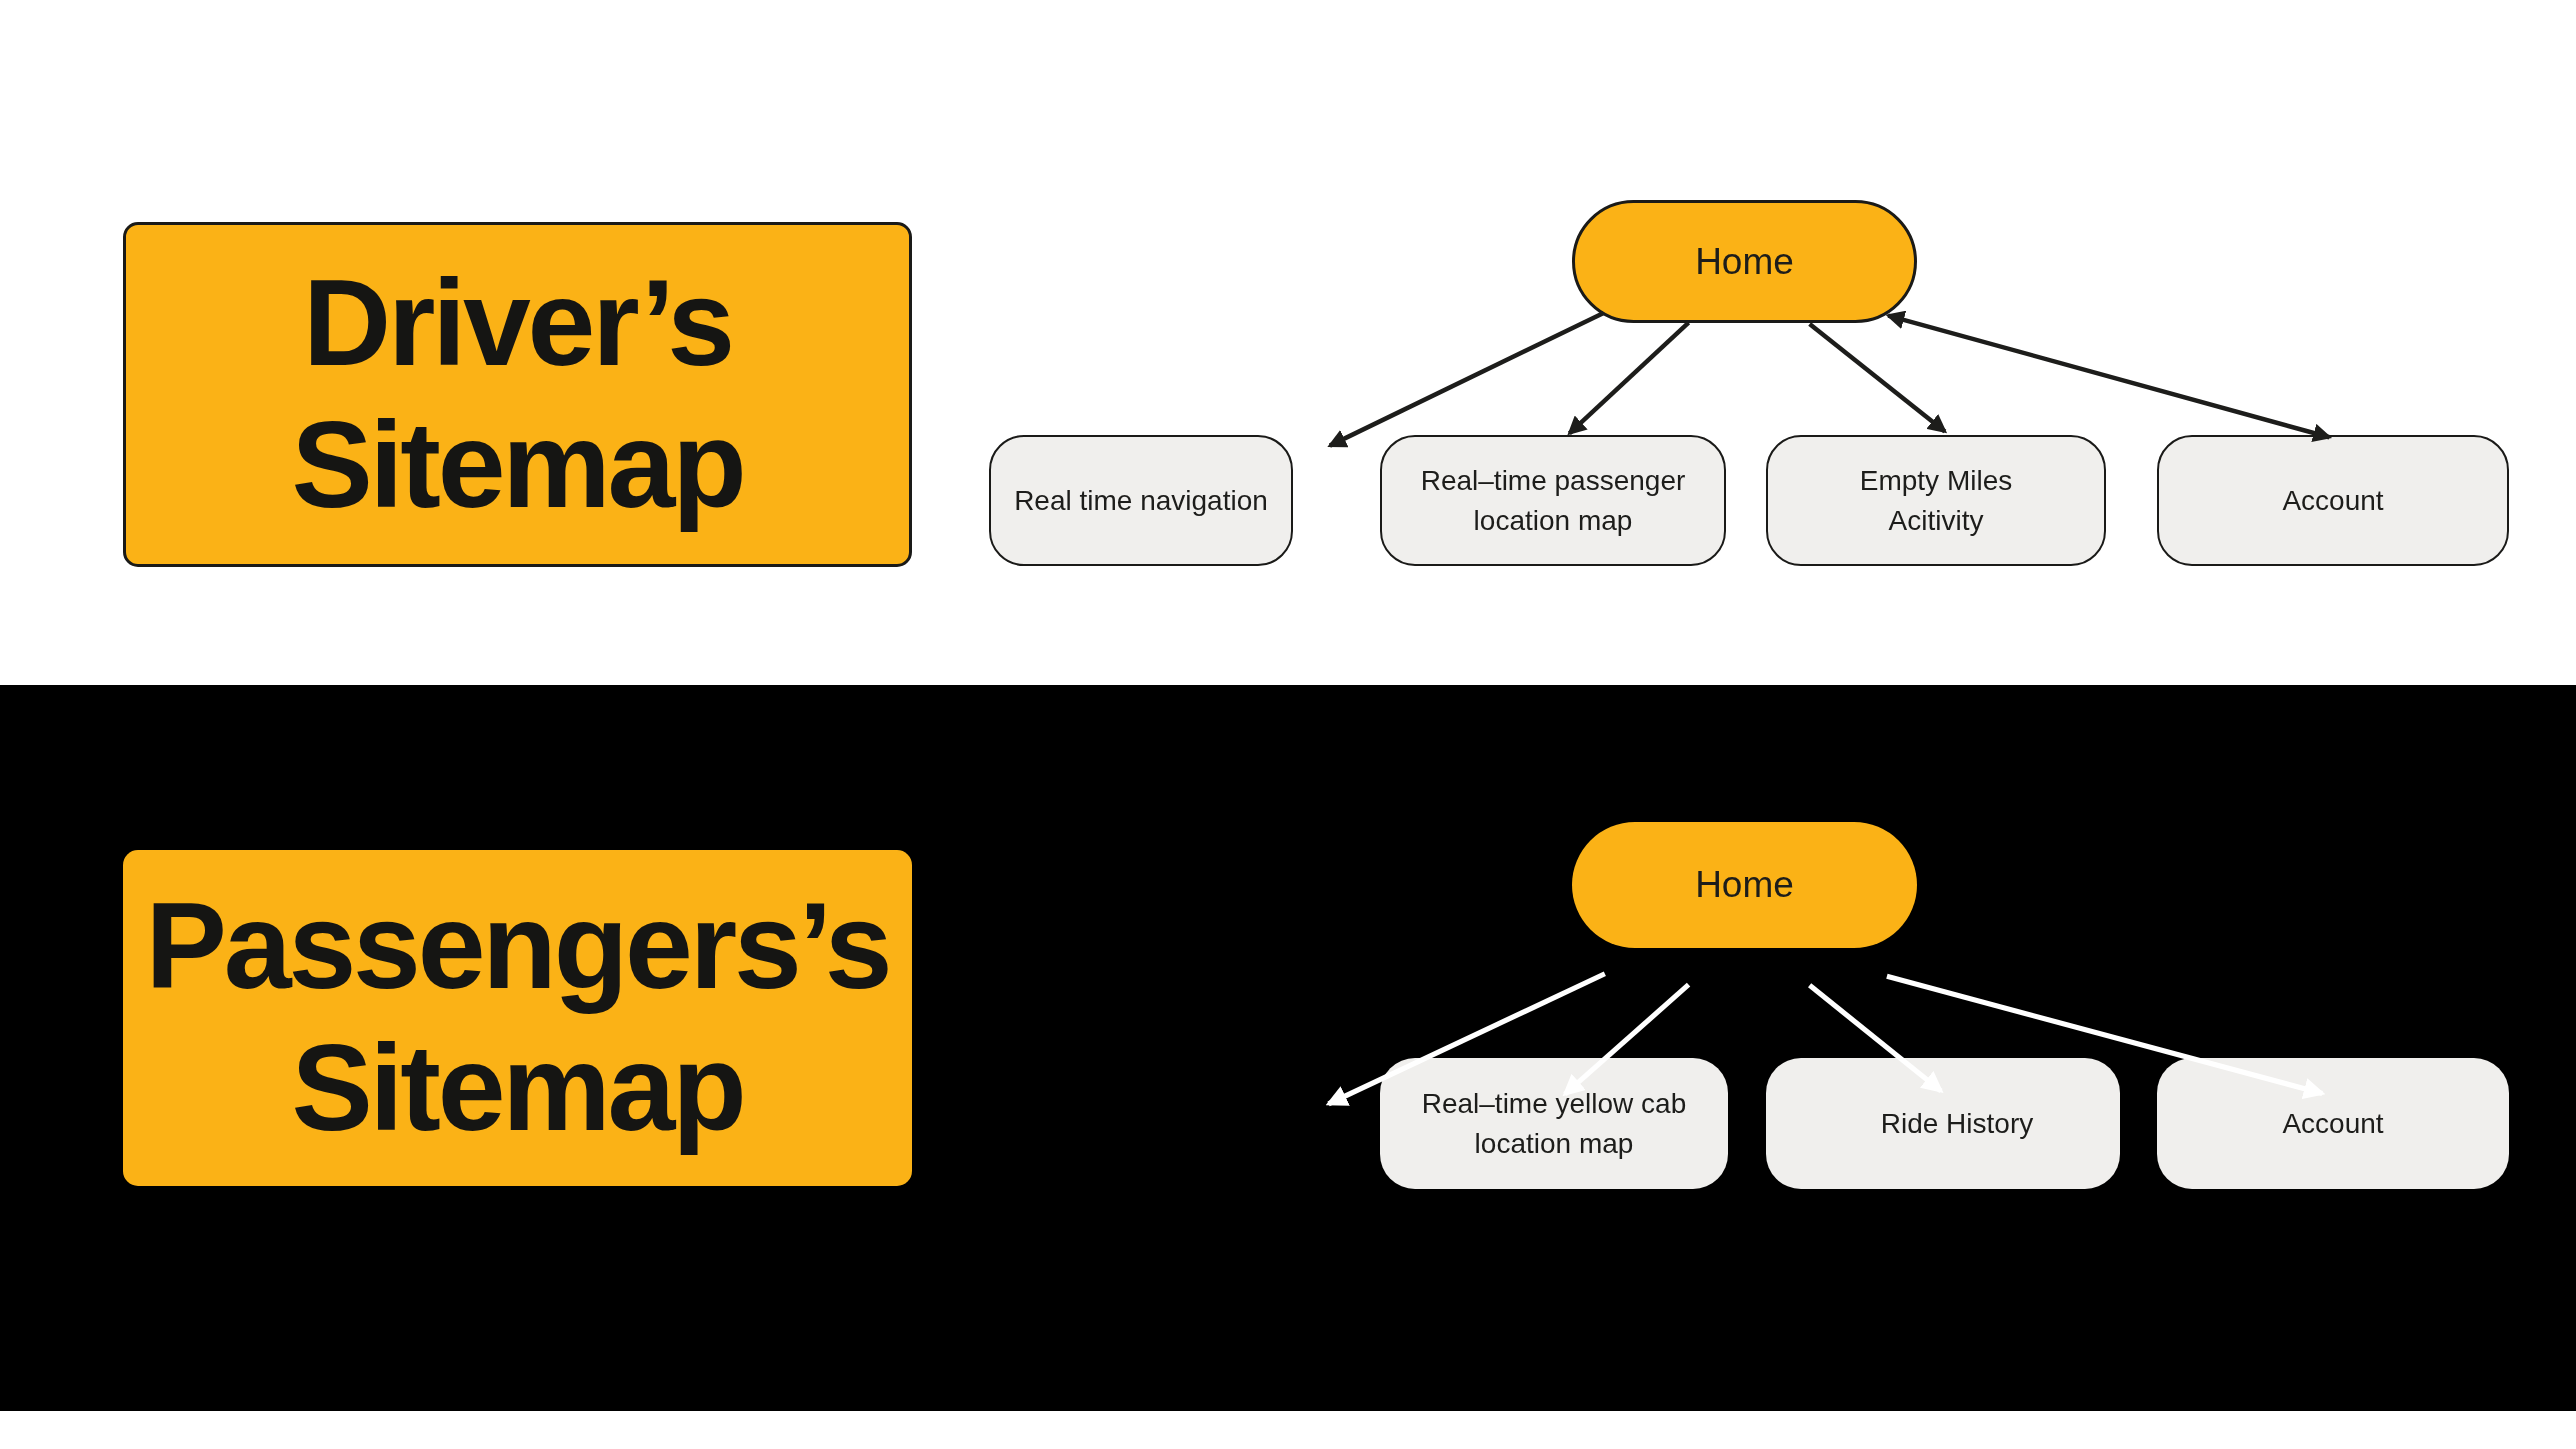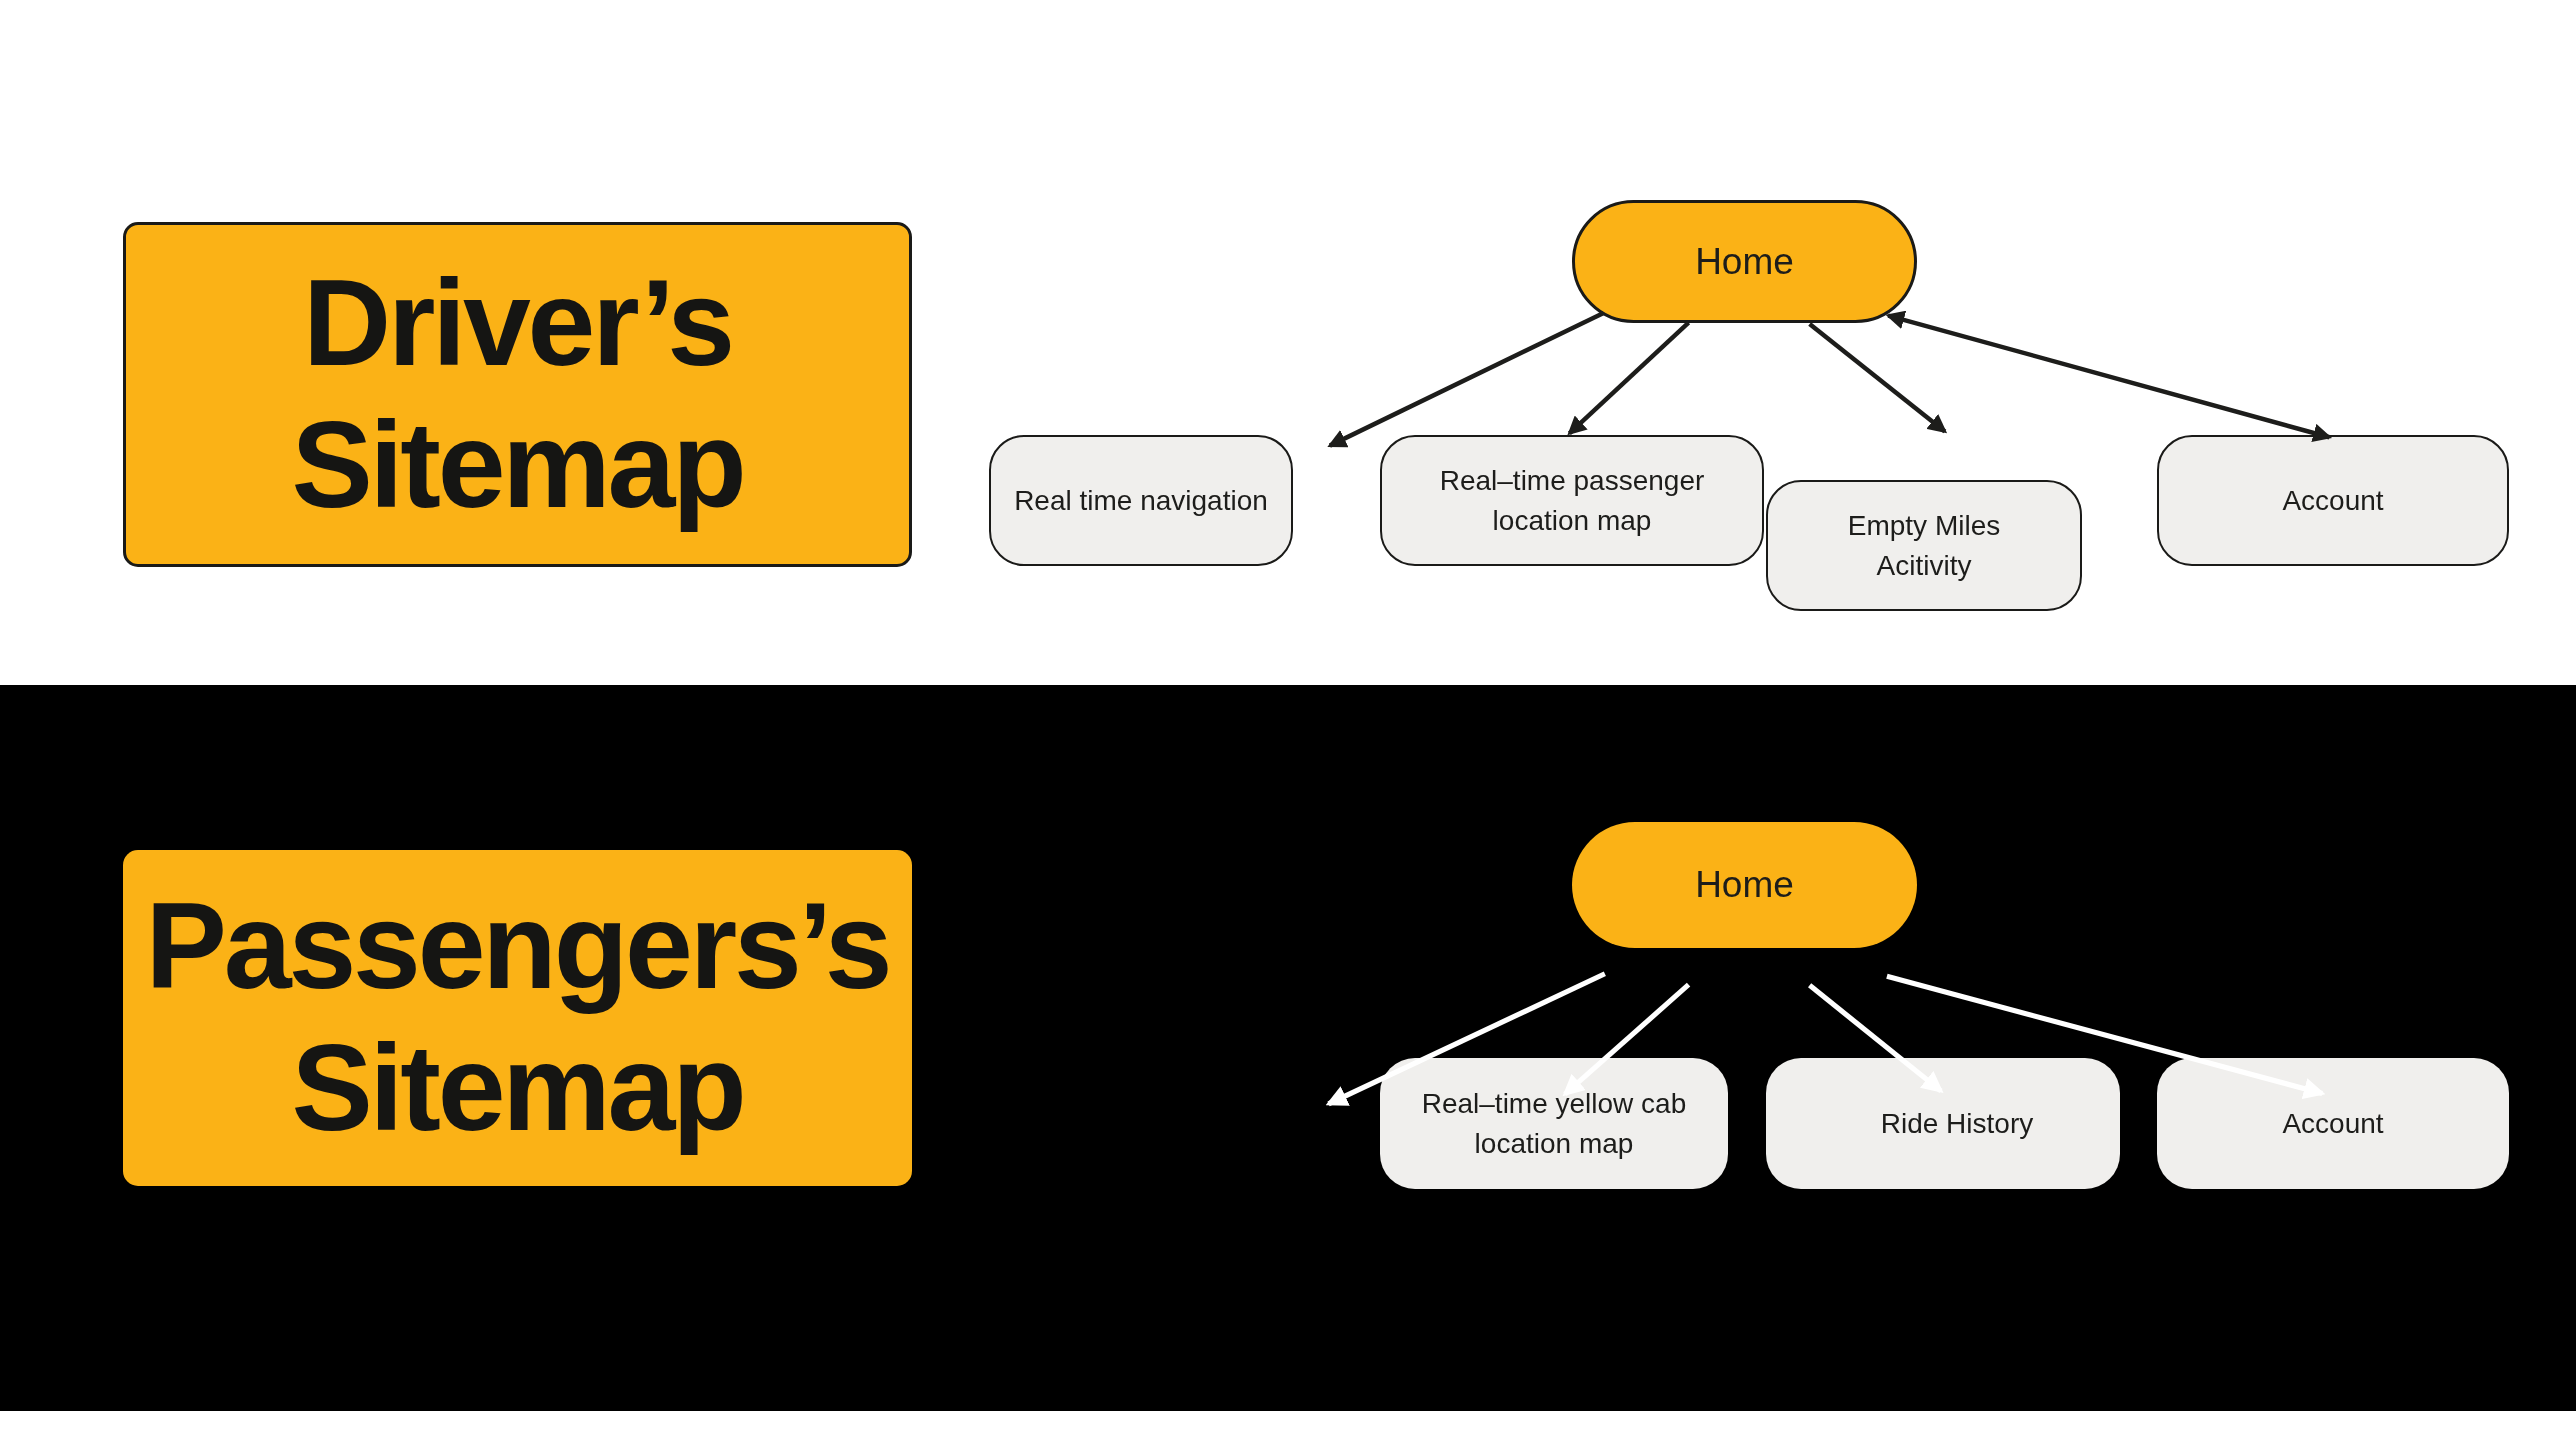--- a/index.html
+++ b/index.html
@@ -36,22 +36,22 @@
   .child-node{
     position:absolute;display:flex;align-items:center;justify-content:center;
     background:#F0EFED;border-radius:35px;box-sizing:border-box;
     font-size:28px;line-height:1.42;color:#1d1d1b;text-align:center;
     white-space:pre-line;
   }
   .child-driver{top:435px;height:131px;border:2.6px solid #1a1a18;}
   .child-passenger{top:373px;height:131px;}
 
   .cd1{left:989px;width:304px;}
-  .cd2{left:1380px;width:384px;}
-  .cd3{left:1766px;width:316px;margin-top:45px;}
+  .cd2{left:1380px;width:346px;}
+  .cd3{left:1766px;width:340px;}
   .cd4{left:2157px;width:352px;}
 
   .cp1{left:992px;width:348px;}
   .cp2{left:1380px;width:348px;}
   .cp3{left:1766px;width:354px;padding-left:28px;}
   .cp4{left:2157px;width:352px;}
 
   .connectors-overlay{
     position:absolute;left:0;top:0;width:2576px;height:1449px;
     pointer-events:none;z-index:5;

